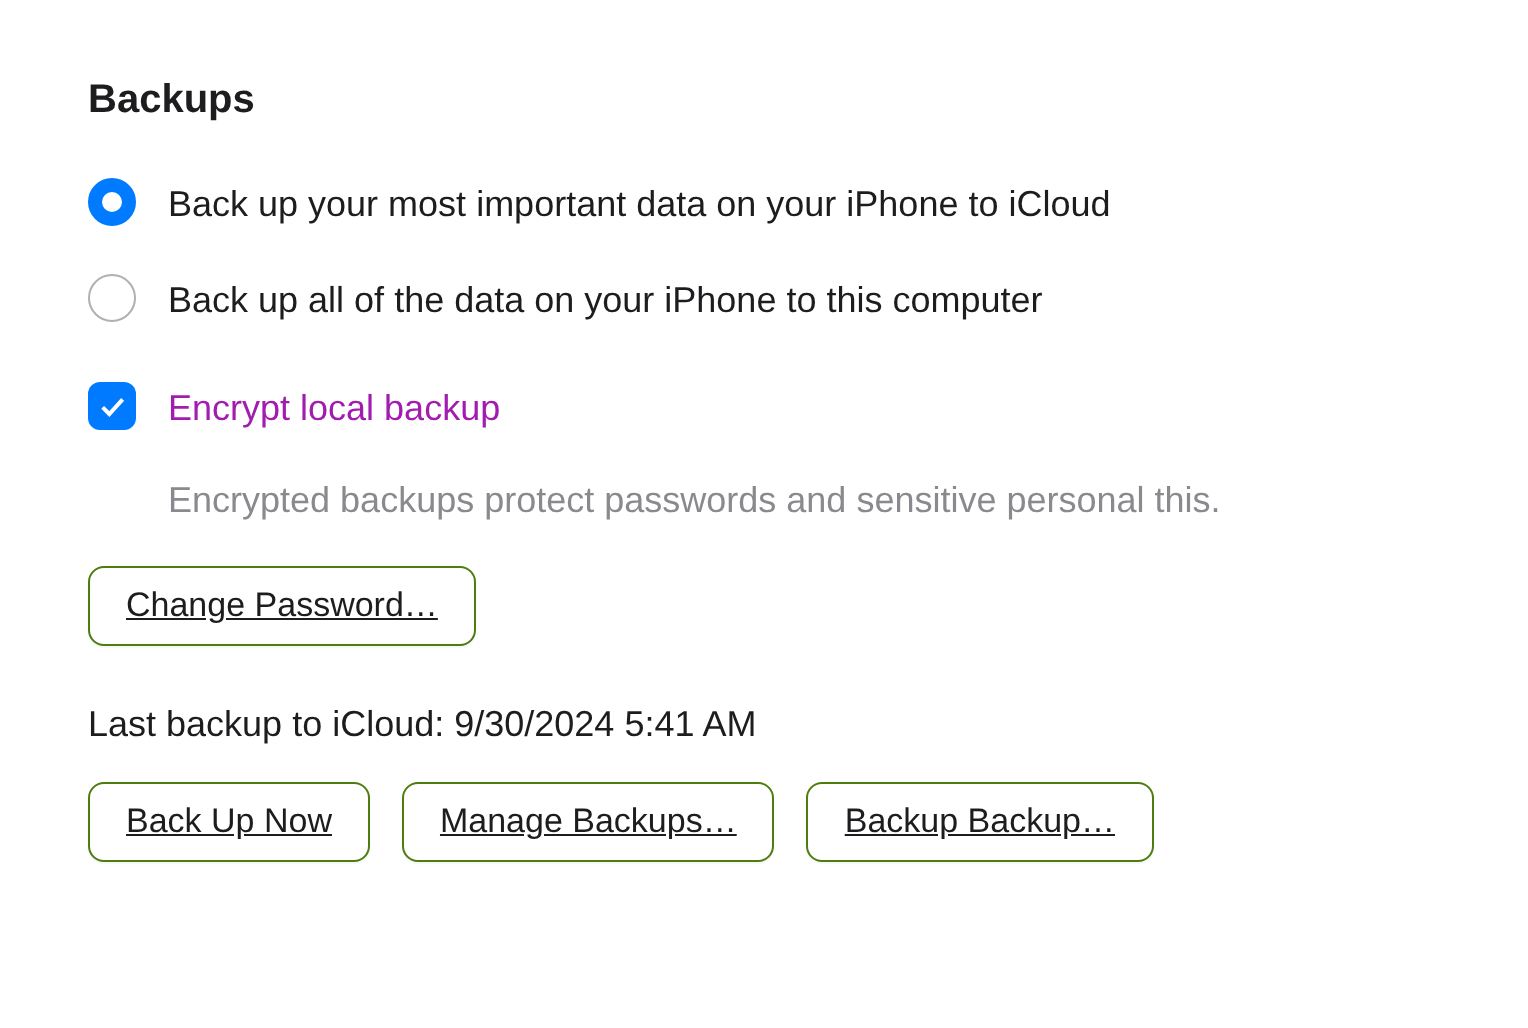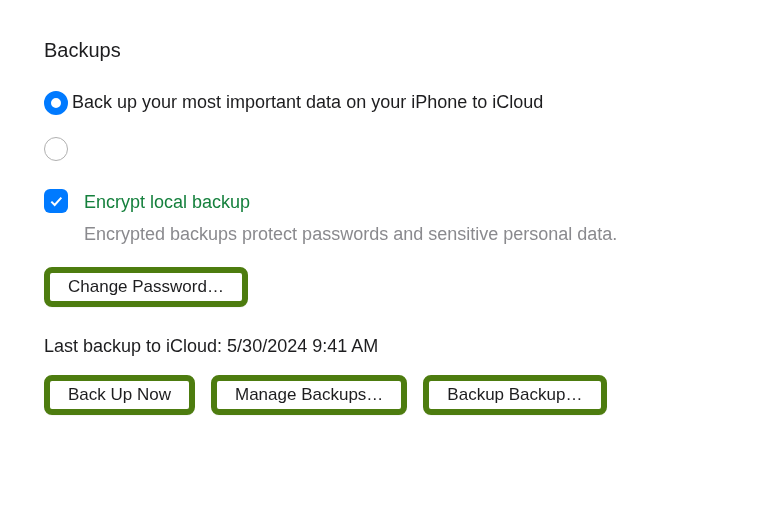--- a/index.html
+++ b/index.html
@@ -11,28 +11,28 @@
       font-family: -apple-system, BlinkMacSystemFont, "Segoe UI", Helvetica, Arial, sans-serif;
       background: #ffffff;
       width: 764px;
       height: 514px;
       padding: 36px 44px;
       color: #1d1d1f;
       font-size: 18px;
       line-height: 1.45;
     }
     .section-title {
-      font-weight: 400;
+      font-weight: 700;
       font-size: 20px;
       margin-bottom: 24px;
     }
     .radio-row {
       display: flex;
-      align-items: flex-end;
-      gap: 4px;
+      align-items: flex-start;
+      gap: 16px;
       margin-bottom: 22px;
       cursor: pointer;
     }
     .radio {
       width: 24px;
       height: 24px;
       border-radius: 50%;
       border: 1.5px solid #b0b0b0;
       background: #fff;
       position: relative;
@@ -64,39 +64,40 @@
       height: 16px;
       stroke: #fff;
       stroke-width: 3;
       fill: none;
     }
     .checkbox-text {
       display: flex;
       flex-direction: column;
     }
     .checkbox-label {
-      color: #15803d;
-      margin-bottom: 6px;
+      color: #a21caf;
+      margin-bottom: 20px;
     }
     .checkbox-desc {
       color: #8a8a8e;
     }
     .btn {
       display: inline-flex;
       align-items: center;
       justify-content: center;
       height: 40px;
       padding: 0 18px;
       background: #ffffff;
-      border: 6px solid #4d7c0f;
+      border: 1px solid #4d7c0f;
       border-radius: 8px;
       font-size: 17px;
       color: #1d1d1f;
       cursor: pointer;
       box-shadow: 0 1px 1px rgba(0,0,0,0.04);
+      text-decoration: underline;
     }
     .change-pw {
       margin-bottom: 26px;
     }
     .last-backup {
       margin-bottom: 16px;
       font-size: 18px;
     }
     .btn-row {
       display: flex;
@@ -110,37 +111,38 @@
 
 <div class="section-title">Backups</div>
 
 <div class="radio-row">
   <div class="radio selected"></div>
   <span>Back up your most important data on your iPhone to iCloud</span>
 </div>
 
 <div class="radio-row">
   <div class="radio"></div>
+  <span>Back up all of the data on your iPhone to this computer</span>
 </div>
 
 <div class="checkbox-block">
   <div class="checkbox">
     <svg viewBox="0 0 24 24">
       <polyline points="5 13 10 18 20 7"></polyline>
     </svg>
   </div>
   <div class="checkbox-text">
     <div class="checkbox-label">Encrypt local backup</div>
-    <div class="checkbox-desc">Encrypted backups protect passwords and sensitive personal data.</div>
+    <div class="checkbox-desc">Encrypted backups protect passwords and sensitive personal this.</div>
   </div>
 </div>
 
 <button class="btn change-pw">Change Password…</button>
 
-<div class="last-backup">Last backup to iCloud: 5/30/2024 9:41 AM</div>
+<div class="last-backup">Last backup to iCloud: 9/30/2024 5:41 AM</div>
 
 <div class="btn-row">
   <button class="btn">Back Up Now</button>
   <button class="btn">Manage Backups…</button>
   <button class="btn">Backup Backup…</button>
 </div>
 
 
 
 

